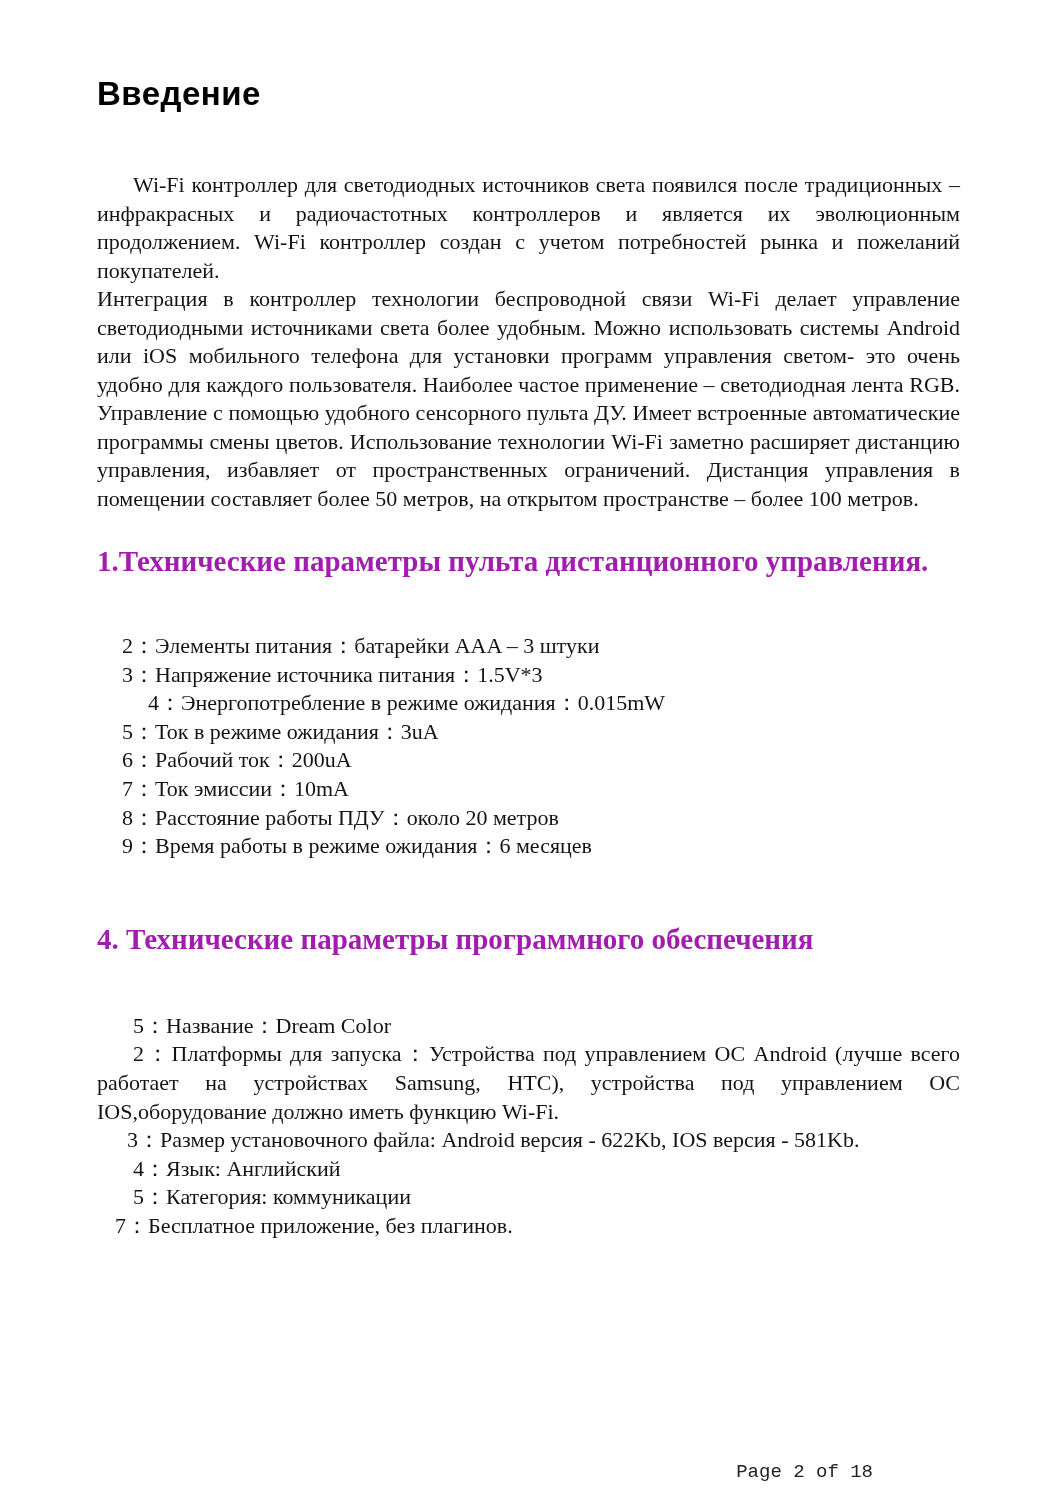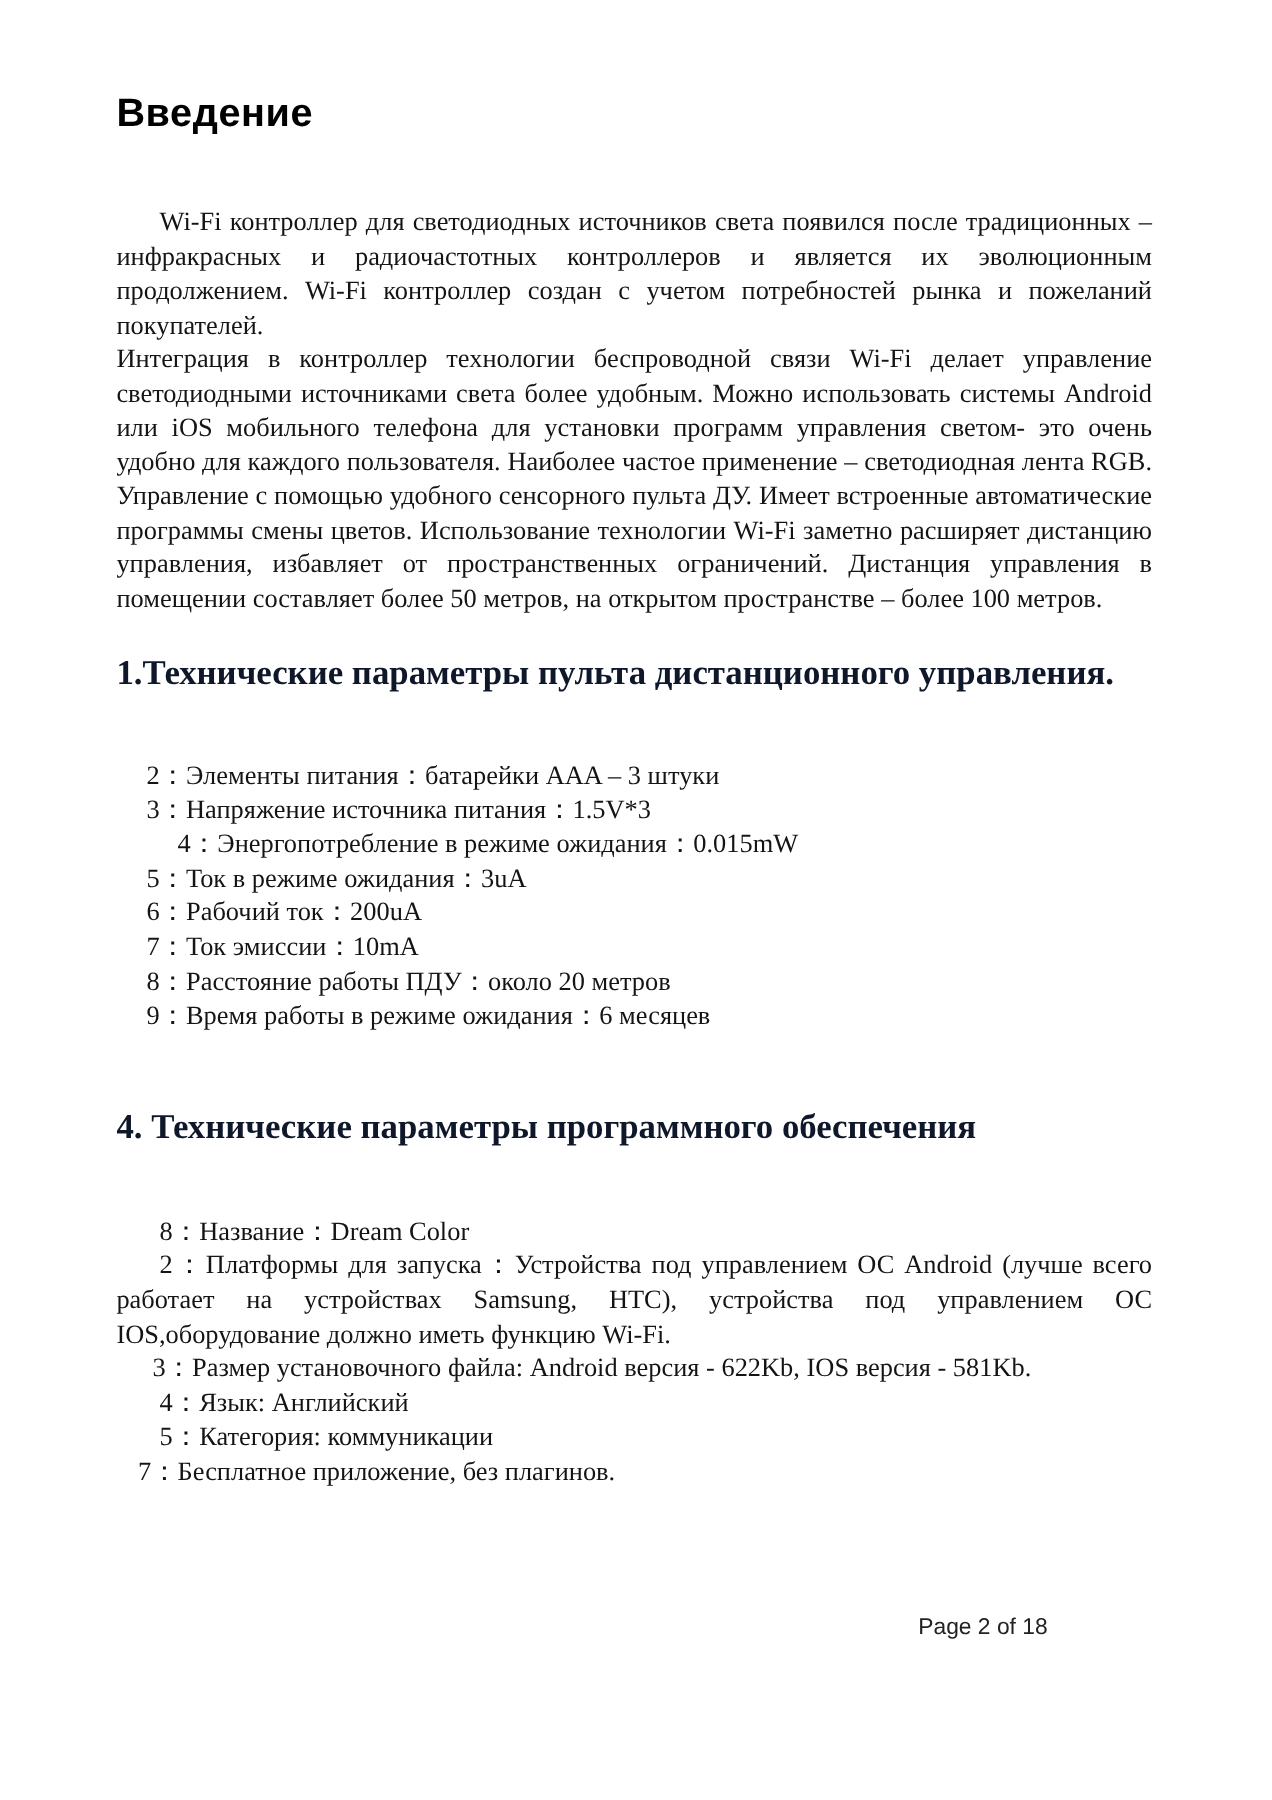--- a/index.html
+++ b/index.html
@@ -49,21 +49,21 @@
     font-size: 22px;
     line-height: 28.5px;
     text-align: justify;
   }
   .intro p { margin: 0; }
   .intro p.first-para { text-indent: 36px; margin-top: 10px; }
   .section-heading {
     font-family: "Liberation Serif", serif;
     font-weight: 700;
     font-size: 29px;
-    color: #0f172a;
+    color: #a21caf;
     margin: 0;
   }
   .section-heading.sh1 { margin-top: 32px; }
   .section-heading.sh2 { margin-top: 62px; }
   .param-list {
     margin-top: 54px;
     font-size: 22px;
     line-height: 28.6px;
   }
   .param-list .li { padding-left: 25px; }
@@ -72,23 +72,23 @@
     margin-top: 56px;
     font-size: 22px;
     line-height: 28.6px;
     text-align: justify;
   }
   .soft-list .li { text-indent: 36px; }
   .soft-list .li.ti30 { text-indent: 30px; }
   .soft-list .li.ti18 { text-indent: 18px; }
   .page-footer {
     position: absolute;
-    top: 1346px;
+    top: 1461px;
     right: 187px;
-    font-family: Liberation Sans, sans-serif;
+    font-family: Liberation Mono, monospace;
     font-size: 19px;
     color: #222222;
     z-index: 1;
   }
 </style>
 </head>
 <body>
 
 <div class="page">
 
@@ -111,21 +111,21 @@
       <div class="li">5：Ток в режиме ожидания：3uA</div>
       <div class="li">6：Рабочий ток：200uA</div>
       <div class="li">7：Ток эмиссии：10mA</div>
       <div class="li">8：Расстояние работы ПДУ：около 20 метров</div>
       <div class="li">9：Время работы в режиме ожидания：6 месяцев</div>
     </div>
 
     <h2 class="section-heading sh2">4. Технические параметры программного обеспечения</h2>
 
     <div class="soft-list">
-      <div class="li">8：Название：Dream Color</div>
+      <div class="li">5：Название：Dream Color</div>
       <div class="li">2：Платформы для запуска：Устройства под управлением ОС Android  (лучше всего работает на устройствах  Samsung, HTC), устройства под управлением ОС IOS,оборудование должно иметь функцию Wi-Fi.</div>
       <div class="li ti30">3：Размер установочного файла: Android версия - 622Kb, IOS версия - 581Kb.</div>
       <div class="li">4：Язык: Английский</div>
       <div class="li">5：Категория: коммуникации</div>
       <div class="li ti18">7：Бесплатное приложение, без плагинов.</div>
     </div>
 
   </div>
 
   <div class="page-footer">Page 2 of 18</div>

